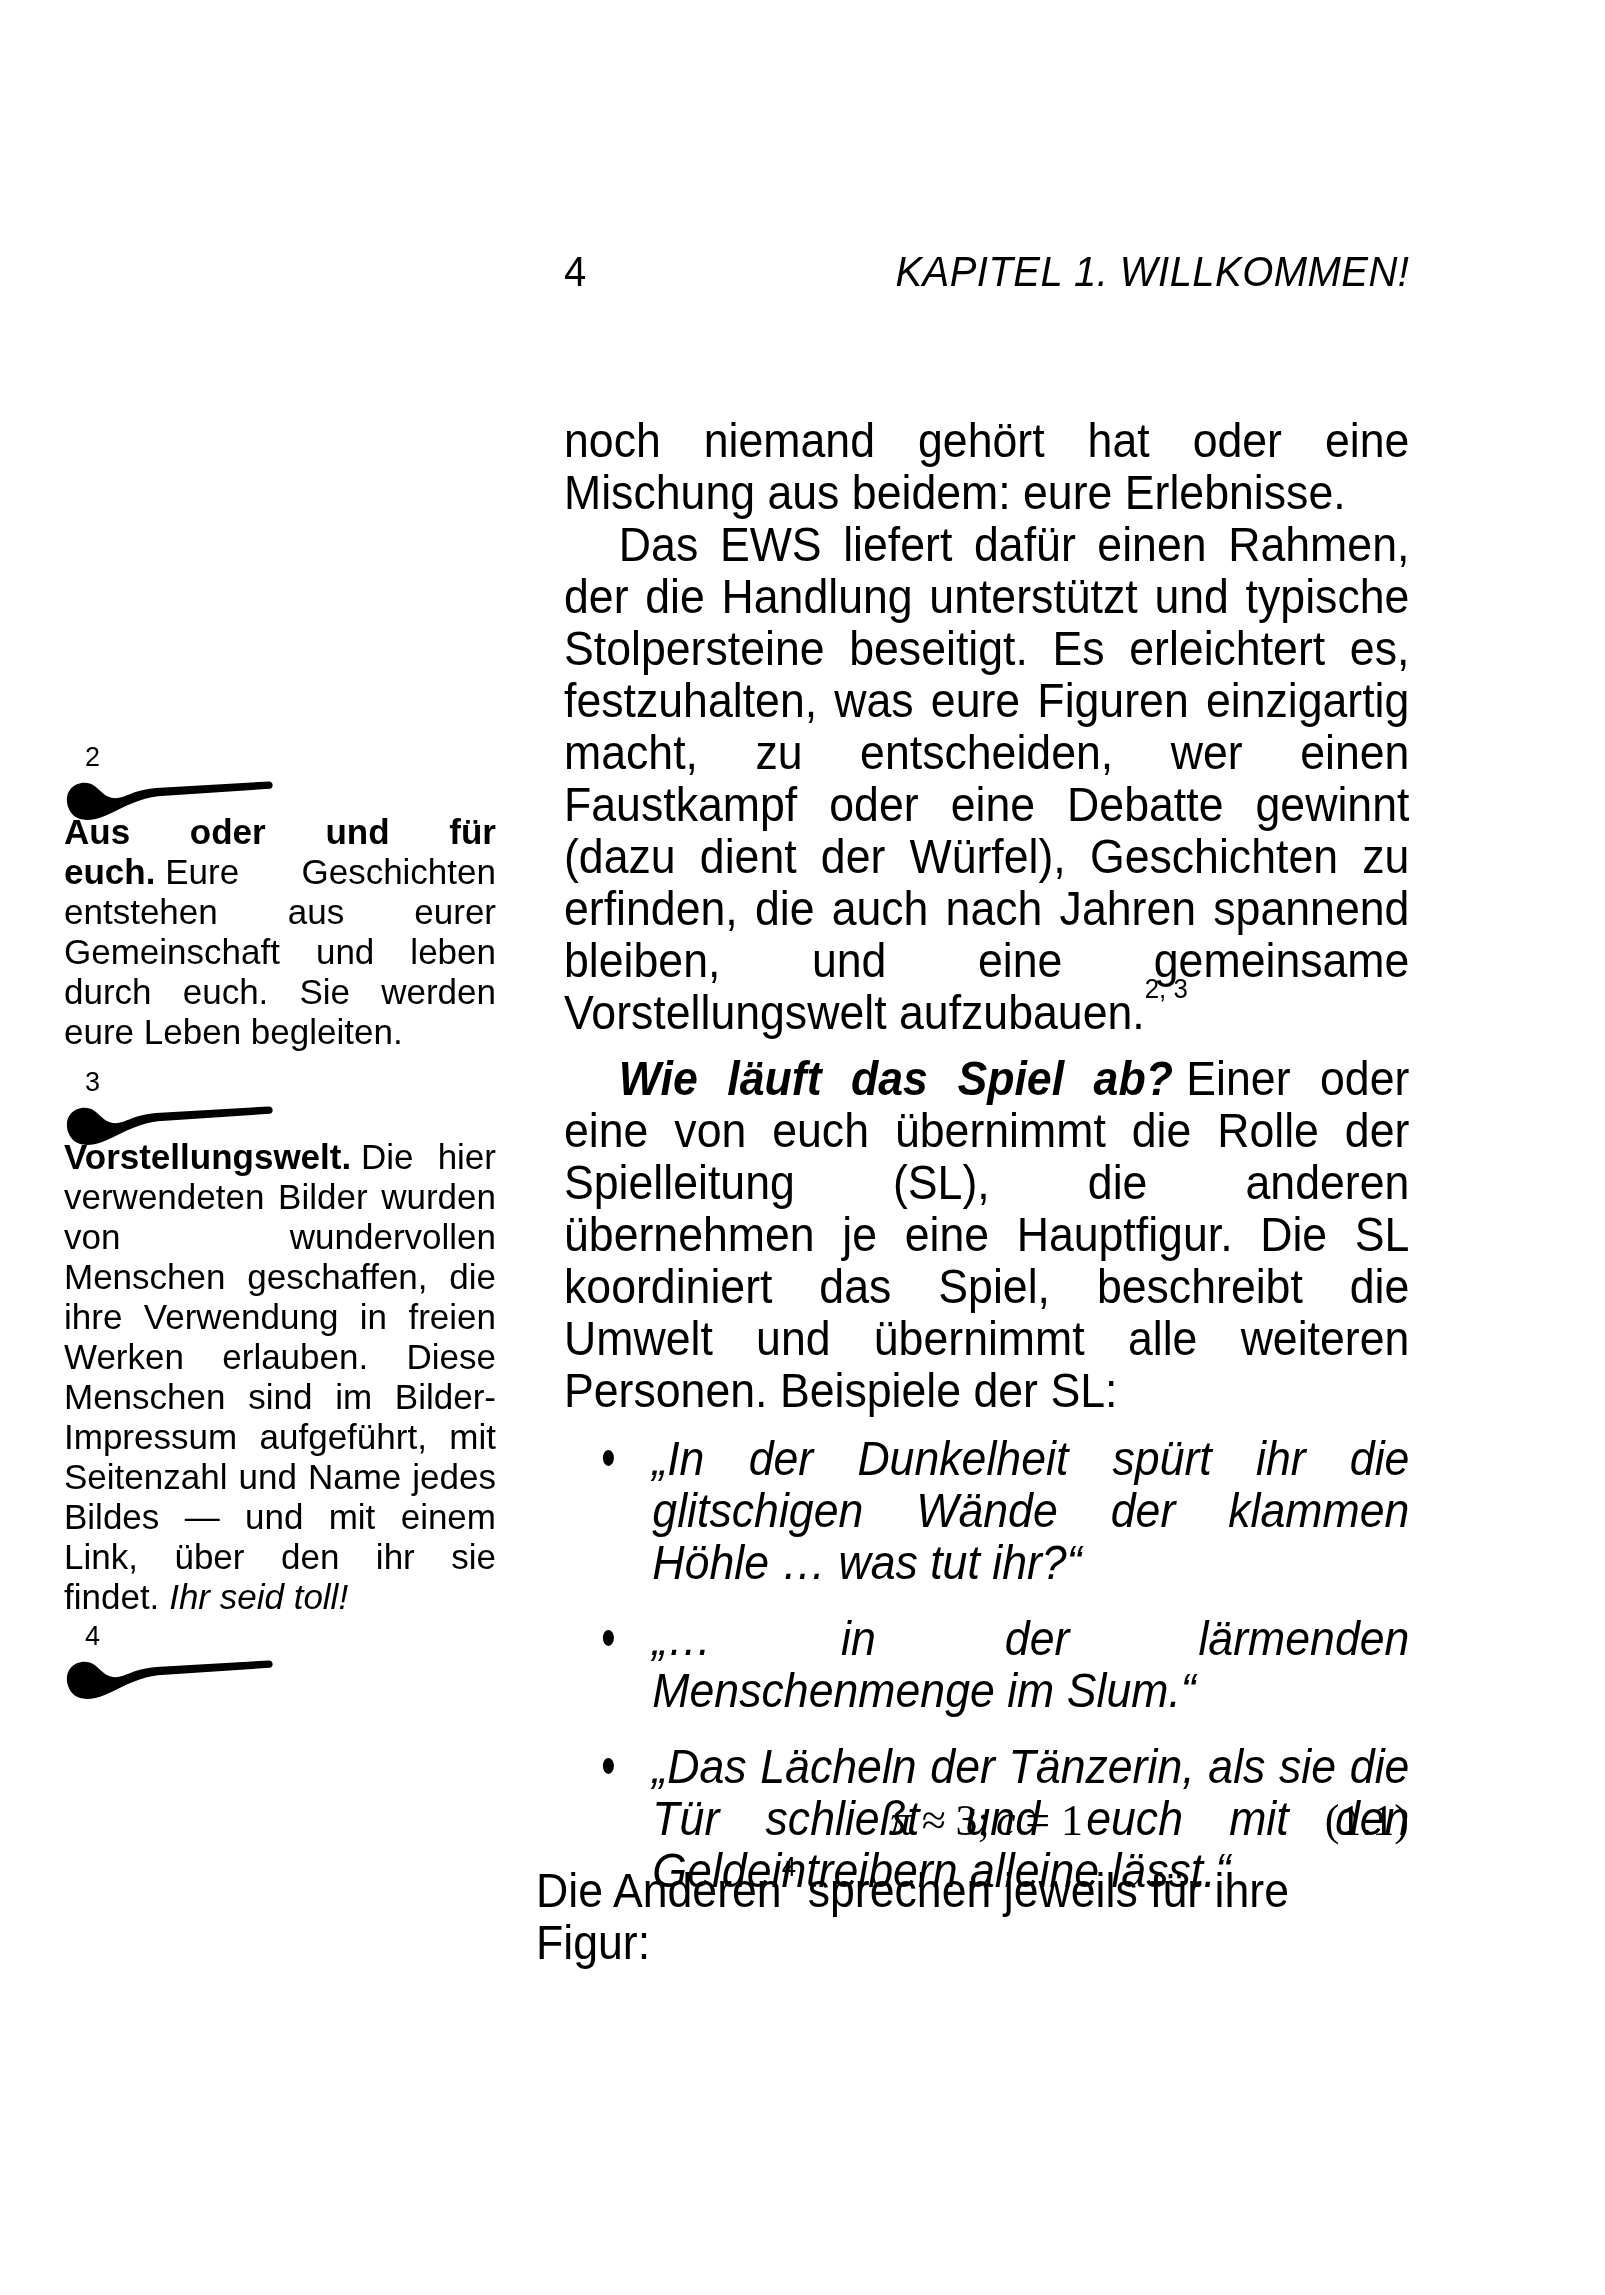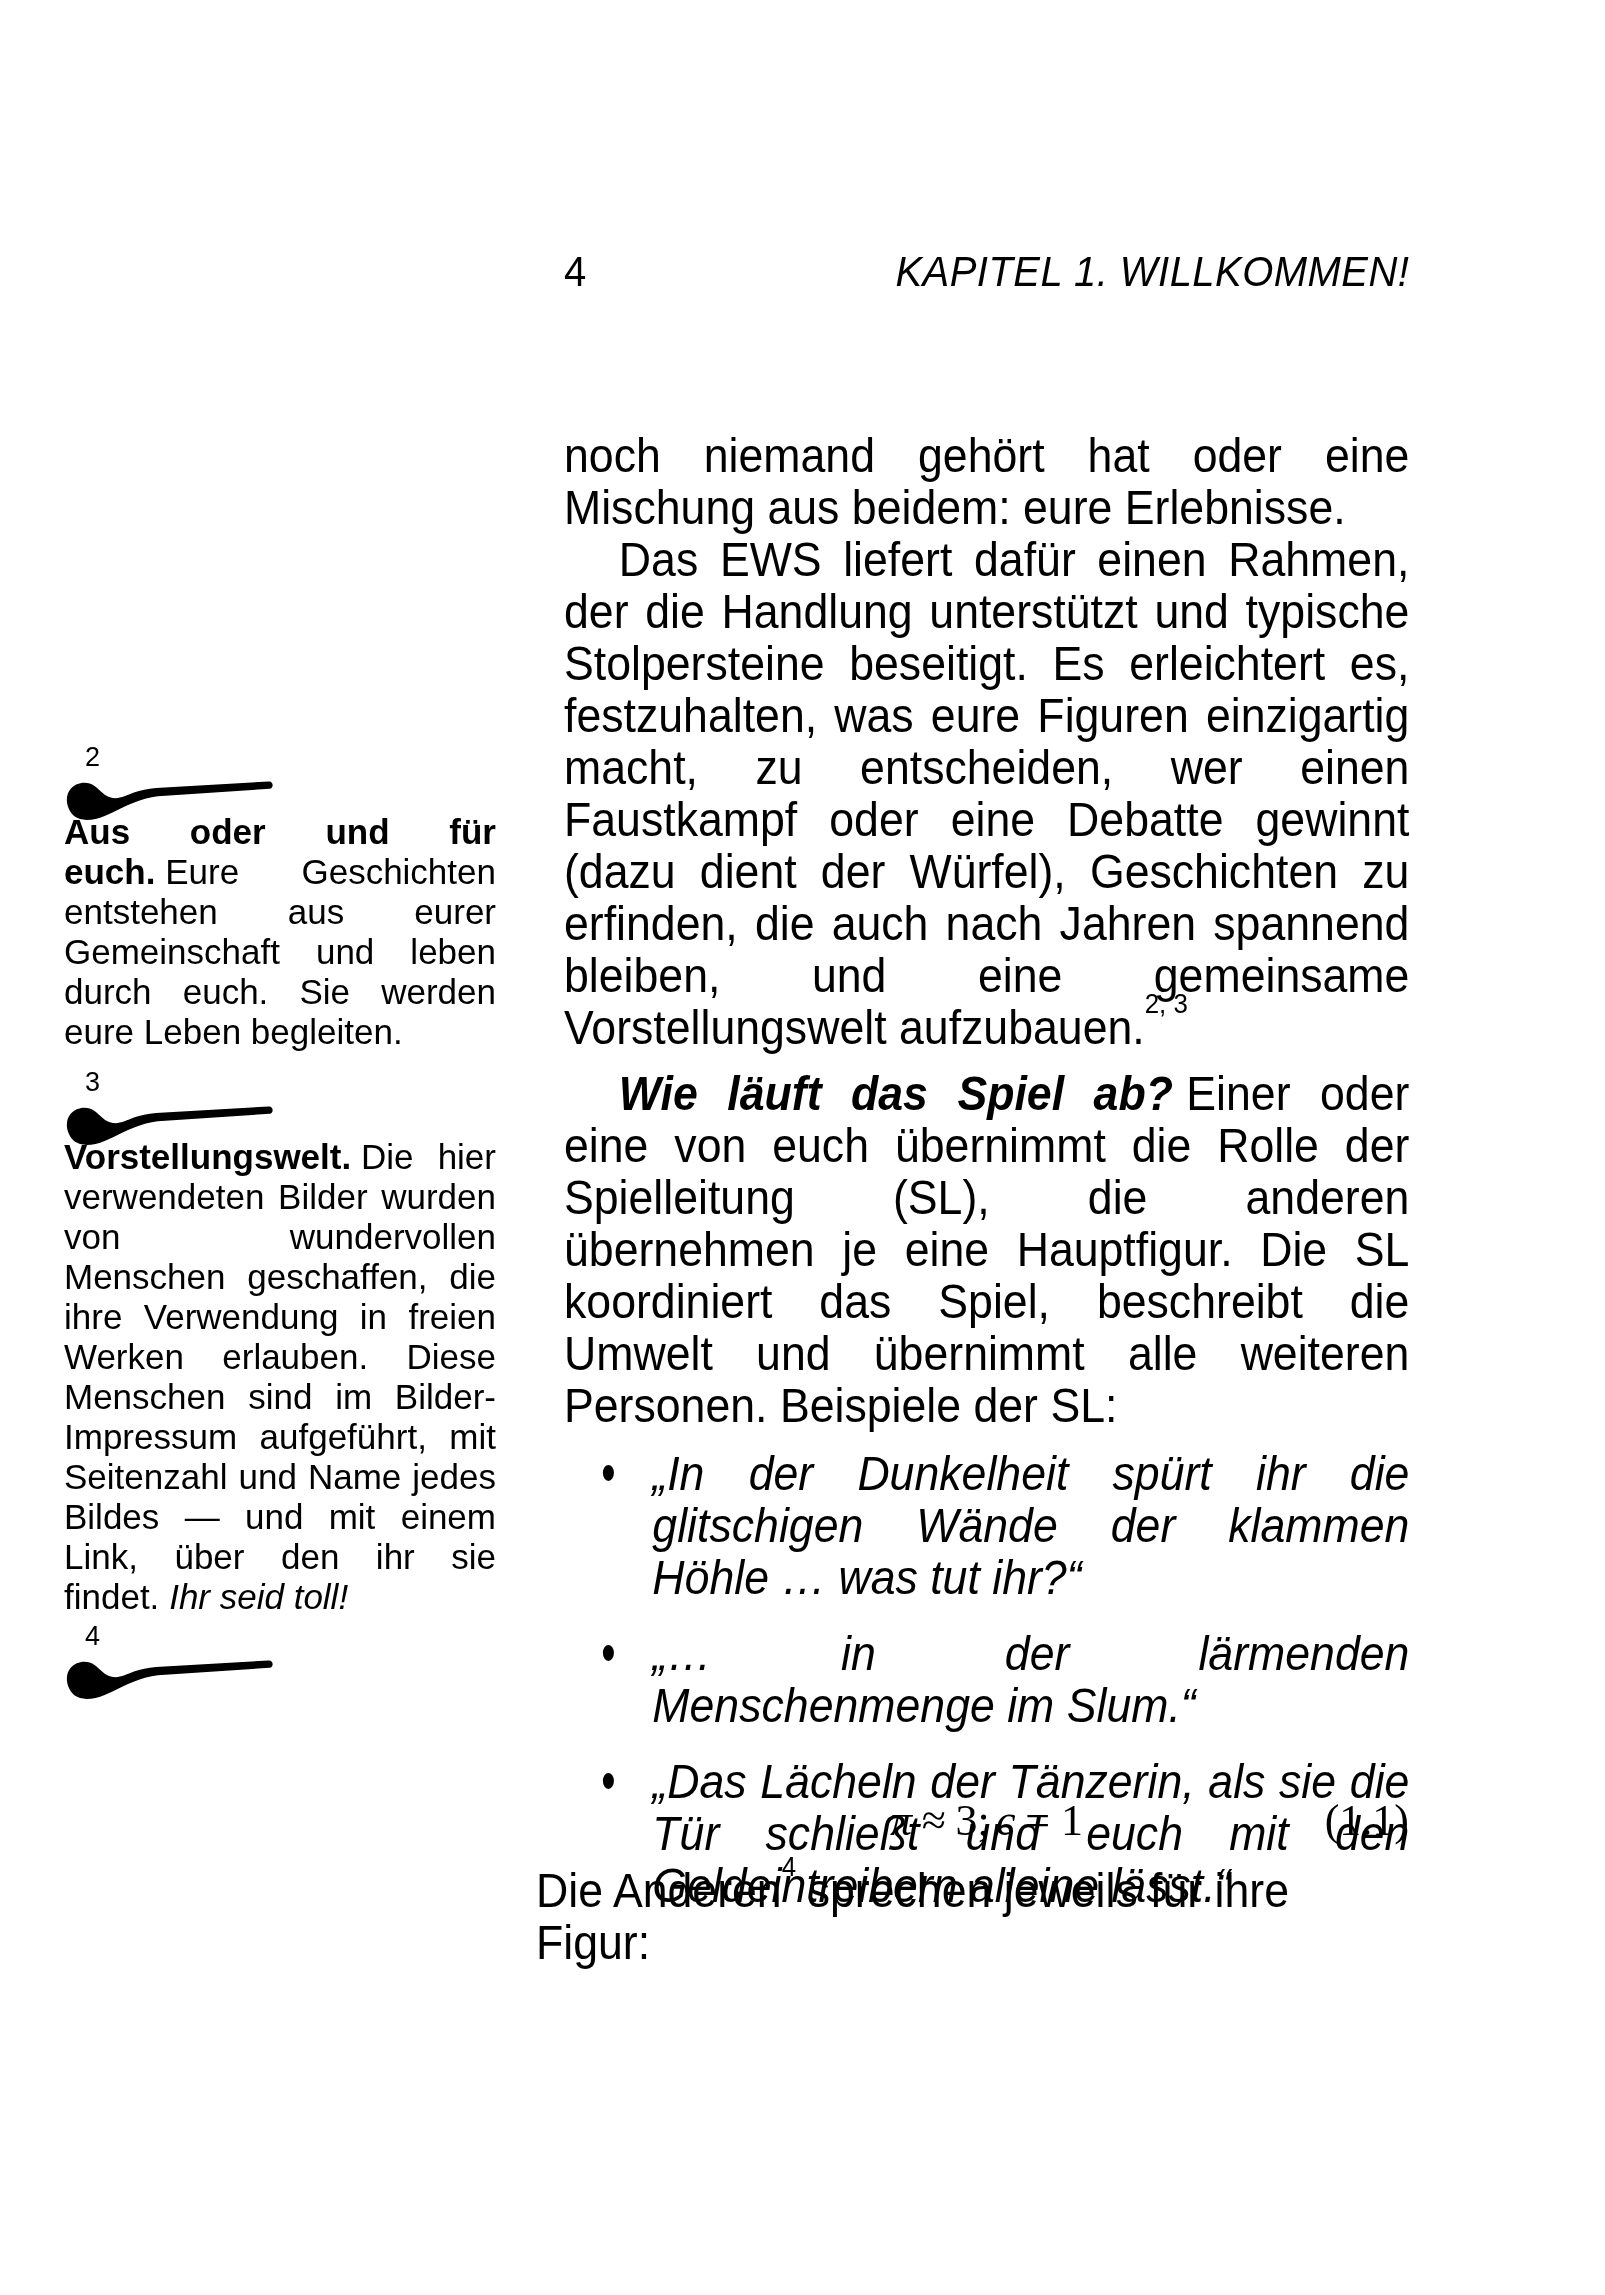--- a/index.html
+++ b/index.html
@@ -14,21 +14,21 @@
   
   .cx { transform:scaleX(0.93); transform-origin:0 0; width:909px; }
 
   
   .header { position:absolute; left:564px; top:247px; width:845px; }
   .header .cx { display:flex; justify-content:space-between; align-items:baseline;
                 font-size:43px; line-height:48px; }
   .chapter-title { font-style:italic; letter-spacing:0.5px; }
 
   
-  .main { position:absolute; left:564px; top:430px; width:845px; }
+  .main { position:absolute; left:564px; top:415px; width:845px; }
   .main .cx { font-size:48px; line-height:52px; text-align:justify; }
   p.body-par { margin:0; }
   p.par-indent { text-indent:59px; }
   p.par-space { margin-top:13.8px; }
   .lead-q { font-weight:bold; font-style:italic; margin-right:0.30em; }
   sup.fn { font-size:58%; position:relative; top:-0.52em; line-height:0; }
   .sp-l { margin-left:0.26em; }
 
   ul.examples { list-style:none; margin:16.5px 0 0 0; padding:0; }
   ul.examples li {

